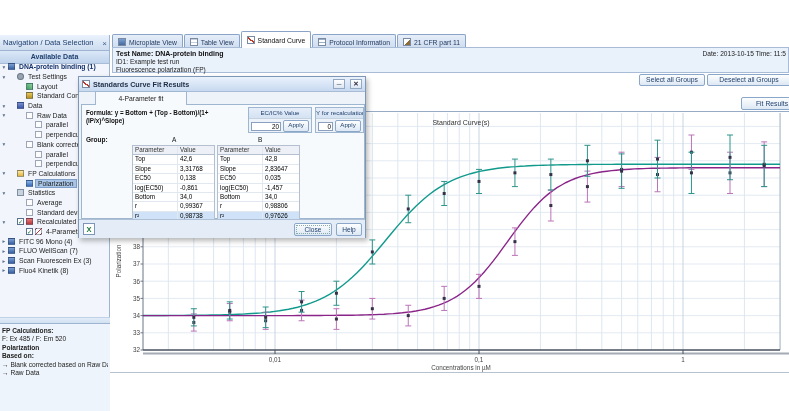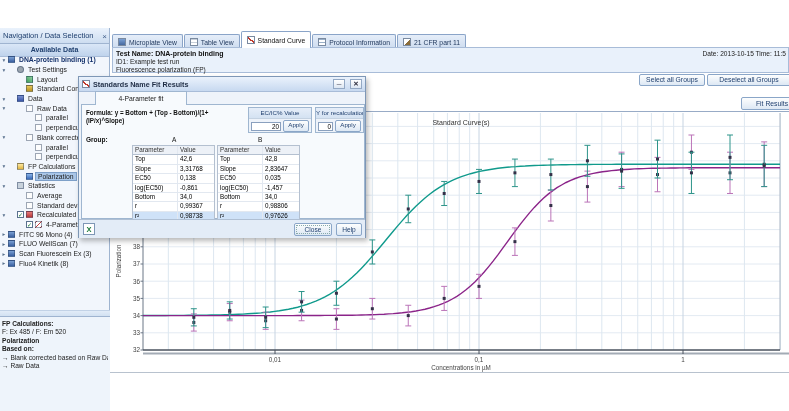--- a/index.html
+++ b/index.html
@@ -1,21 +1,21 @@
 <!DOCTYPE html>
 <html><head>
 <meta charset="utf-8">
 <style>
   html,body{margin:0;padding:0;}
   body{
     width:789px;height:411px;position:relative;overflow:hidden;background:#fff;
     font-family:"Liberation Sans", sans-serif;-webkit-font-smoothing:antialiased;
   }
   
-  #sidebar{position:absolute;left:0;top:28px;width:110px;height:316px;background:#f2f6fc;border-right:1px solid #9fb4d0;box-sizing:border-box;}
+  #sidebar{position:absolute;left:0;top:35px;width:110px;height:316px;background:#f2f6fc;border-right:1px solid #9fb4d0;box-sizing:border-box;}
   #nav-header{height:15px;background:linear-gradient(#eaf2fc,#cdddf0);border-bottom:1px solid #9fb4d0;font-size:7.5px;color:#1f3f6e;line-height:15px;padding:0 3px;position:relative;white-space:nowrap;overflow:hidden;}
   #nav-close{position:absolute;right:2px;top:1px;font-size:8px;color:#44618c;cursor:default;}
   #avail-header{height:12px;background:linear-gradient(#dae7f7,#bfd3ec);border-bottom:1px solid #a8bcd8;text-align:center;font-size:7px;font-weight:bold;color:#1f3f6e;line-height:12px;}
   #tree{position:absolute;left:0;top:27px;width:110px;height:255px;overflow:hidden;}
   .trow{height:9.7px;display:flex;align-items:center;white-space:nowrap;overflow:hidden;font-size:6.8px;color:#222;}
   .exp{width:8px;font-size:5.5px;color:#5a728e;text-align:center;flex:none;}
   .ind{flex:none;height:1px;}
   .ti{width:7px;height:7px;flex:none;margin-right:2px;border:1px solid rgba(40,60,90,.45);box-sizing:border-box;background:#fff;}
   .cb{width:7px;height:7px;flex:none;margin-right:2px;border:1px solid #5a728e;background:#fff;font-size:6px;line-height:6px;text-align:center;color:#173;box-sizing:border-box;}
   .tlabel{padding:0 2px;}
@@ -492,21 +492,21 @@
     <rect x="618.5115799611679" y="44.85999999999996" width="3" height="3" fill="#343048"></rect>
     <line x1="654.1797617690956" y1="34.31999999999991" x2="654.1797617690956" y2="75.6" stroke="#2d948a" stroke-width="1"></line>
     <line x1="651.1797617690956" y1="34.31999999999991" x2="657.1797617690956" y2="34.31999999999991" stroke="#2d948a" stroke-width="1"></line>
     <line x1="651.1797617690956" y1="75.6" x2="657.1797617690956" y2="75.6" stroke="#2d948a" stroke-width="1"></line>
     <rect x="652.6797617690956" y="53.45999999999995" width="3" height="3" fill="#343048"></rect>
   </svg>
 
 <div id="dialog">
   <div id="dlg-title">
     <span class="mi mi-curve"></span>
-    <span>Standards Name Fit Results</span>
+    <span>Standards Curve Fit Results</span>
     <span class="spacer"></span>
     <span class="dlg-winbtn">─</span>
     <span class="dlg-winbtn">✕</span>
   </div>
   <div id="dlg-tab">4-Parameter fit</div>
   <div id="dlg-body">
     <div id="dlg-formula">Formula: y = Bottom + (Top - Bottom)/(1+(IP/x)^Slope)</div>
     <div id="ec-box" class="grpbox">
       <div class="gb-label">EC/IC% Value</div>
       <div class="gb-row">

